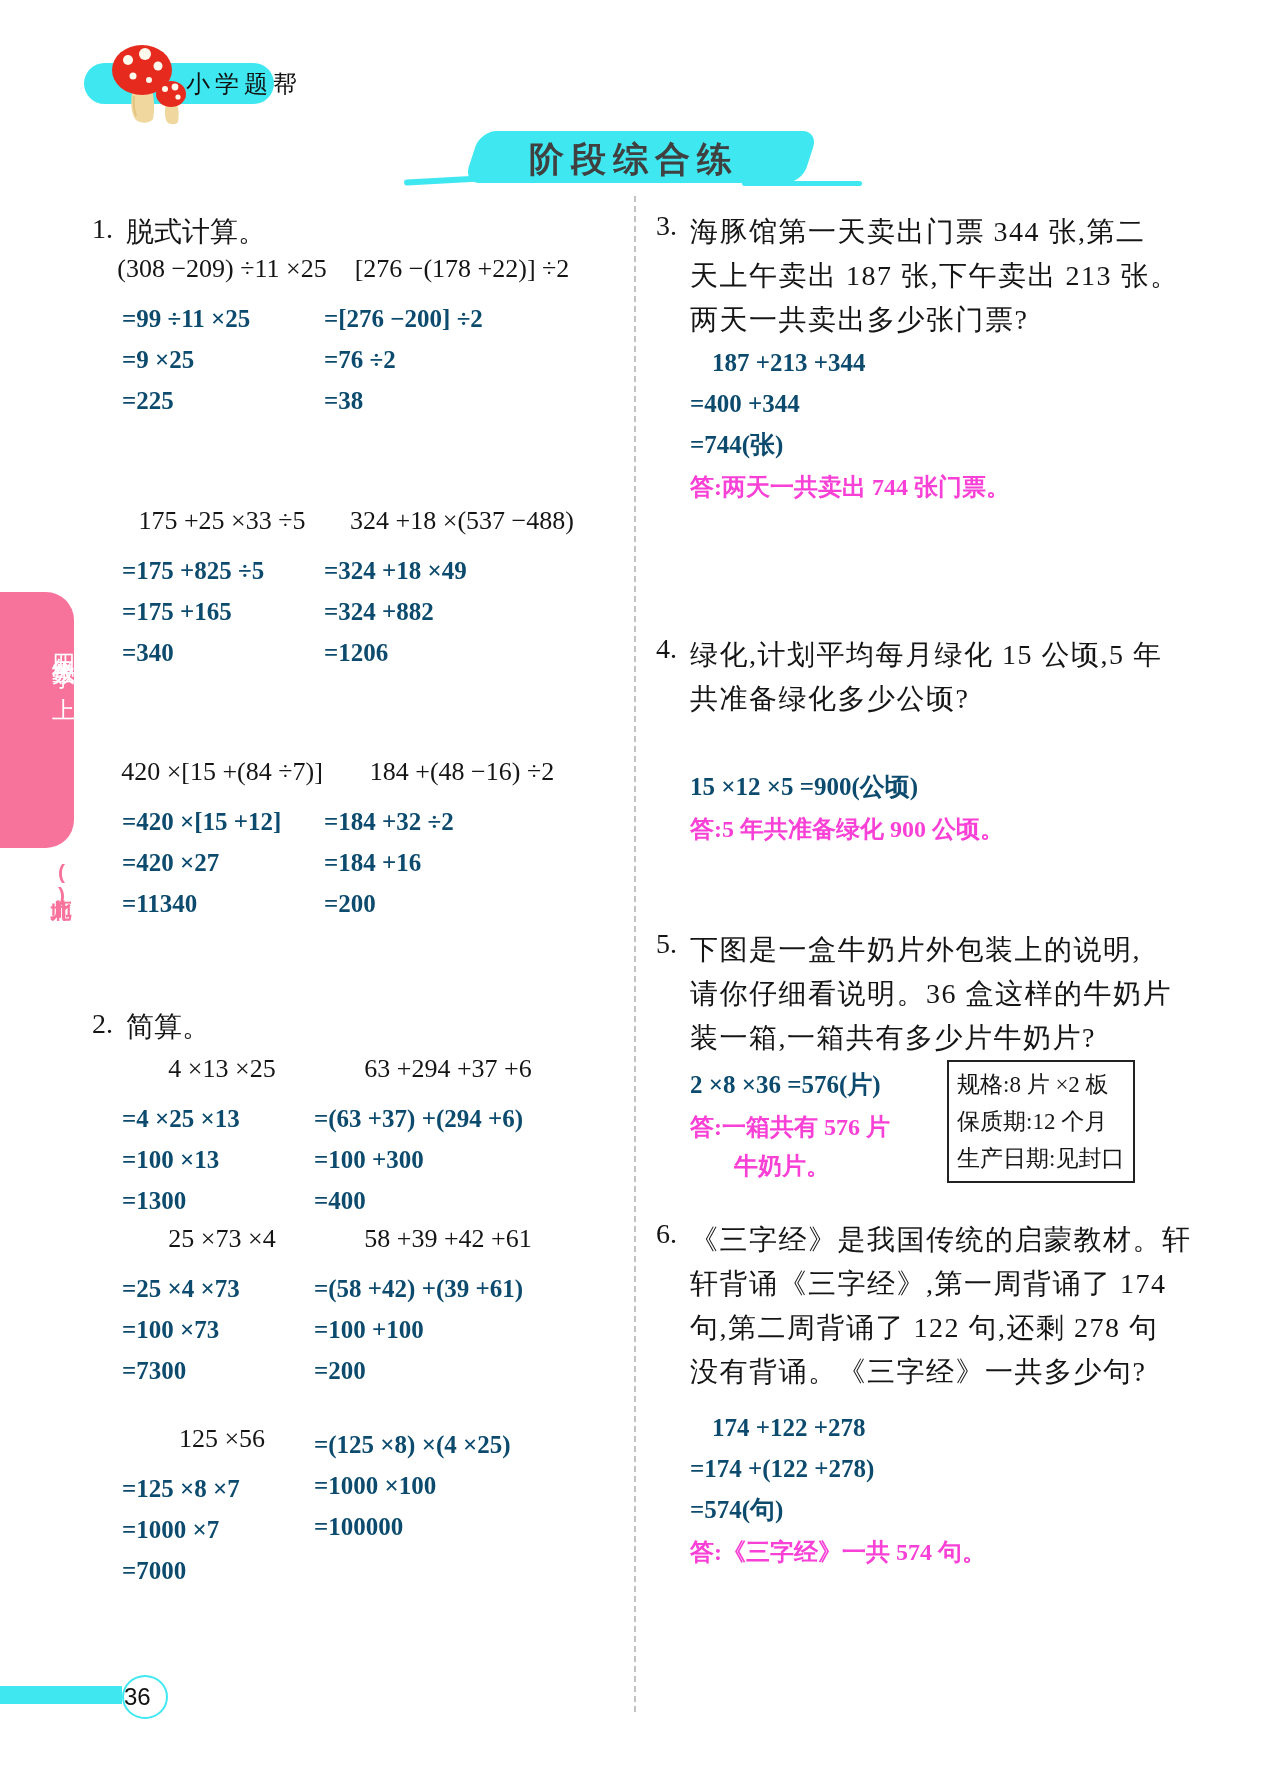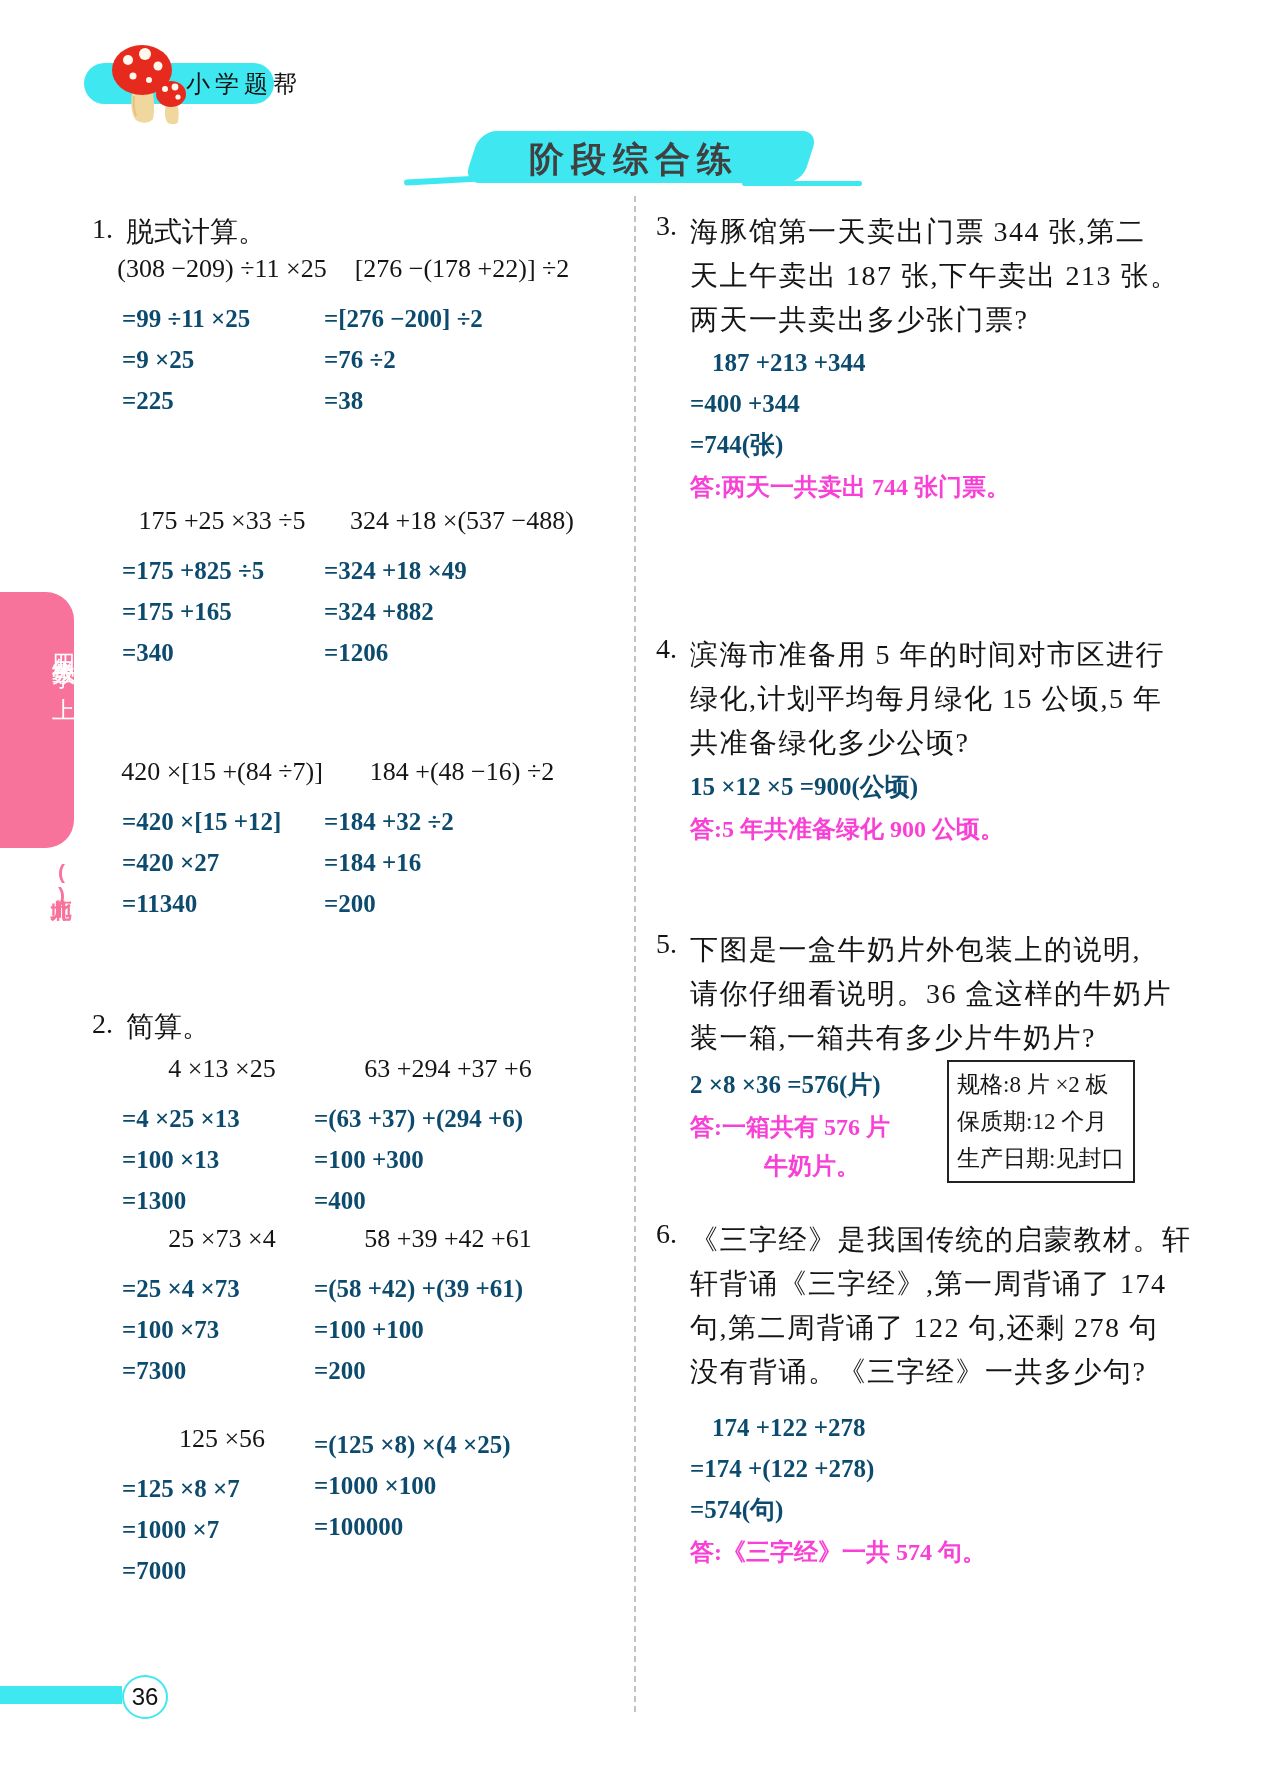--- a/index.html
+++ b/index.html
@@ -31,21 +31,21 @@
                  writing-mode:vertical-rl;text-orientation:upright;
                  font-family:"Liberation Sans",sans-serif;font-size:23px;letter-spacing:3px;
                  color:#ffffff;}
   .side-edition{position:absolute;left:47px;top:860px;height:100px;
                 writing-mode:vertical-rl;text-orientation:upright;
                 font-family:"Liberation Sans",sans-serif;font-size:21px;color:#F8739C;font-weight:bold;}
 
   
   .pagenum-bar{position:absolute;left:0;top:1686px;width:122px;height:18px;background:#3FE8F1;}
   .pagenum-circle{position:absolute;left:122px;top:1675px;width:42px;height:40px;background:#fff;
-                  border:2px solid #3FE8F1;border-radius:50%;text-align:center;line-height:40px;
+                  border:2px solid #3FE8F1;border-radius:50%;line-height:40px;
                   font-family:"Liberation Sans",sans-serif;font-size:24px;color:#111;}
 
   
   .divider{position:absolute;left:634px;top:196px;height:1516px;width:0;
            border-left:2px dashed #c3c3c3;}
 
   .q-header{position:absolute;left:92px;display:flex;font-size:28px;}
   .q-header .qnum{width:34px;}
   .stmt{position:absolute;left:656px;display:flex;}
   .qnum{width:34px;font-size:28px;flex:none;}
@@ -53,21 +53,21 @@
 
   .calc-pair{position:absolute;left:0;width:640px;}
   .calc-col{position:absolute;top:0;}
   .expr{font-size:26px;height:44px;text-align:center;white-space:nowrap;}
   .step{color:#0c4a6e;font-weight:bold;font-size:25px;line-height:41px;white-space:nowrap;
         padding-left:6px;}
 
   .sol{position:absolute;left:690px;}
   .sol .step{padding-left:0;}
   .sol .first{padding-left:22px;}
-  .ans{color:#F840D6;font-weight:bold;font-size:24px;line-height:39px;margin-top:3px;white-space:nowrap;text-align:center;}
+  .ans{color:#F840D6;font-weight:bold;font-size:24px;line-height:39px;margin-top:3px;white-space:nowrap;}
   .ans-cont{padding-left:44px;margin-top:0;}
 
   .milk-box{position:absolute;left:947px;top:1060px;width:168px;border:2px solid #222;
             padding:4px 8px;background:#fff;}
   .milk-box div{font-size:23px;line-height:37px;white-space:nowrap;}
 </style>
 </head>
 <body>
 
 <div class="page">
@@ -215,21 +215,20 @@
   <div class="sol" style="top:342px">
     <div class="step first">187 +213 +344</div>
     <div class="step">=400 +344</div>
     <div class="step">=744(张)</div>
     <div class="ans">答:两天一共卖出 744 张门票。</div>
   </div>
 
   <div class="stmt" style="top:633px">
     <span class="qnum">4.</span>
     <div class="stmt-lines">
-      <div>滨海市准备用 5 年的时间对市区进行</div>
       <div>绿化,计划平均每月绿化 15 公顷,5 年</div>
       <div>共准备绿化多少公顷?</div>
     </div>
   </div>
   <div class="sol" style="top:766px">
     <div class="step">15 ×12 ×5 =900(公顷)</div>
     <div class="ans">答:5 年共准备绿化 900 公顷。</div>
   </div>
 
   <div class="stmt" style="top:928px">

